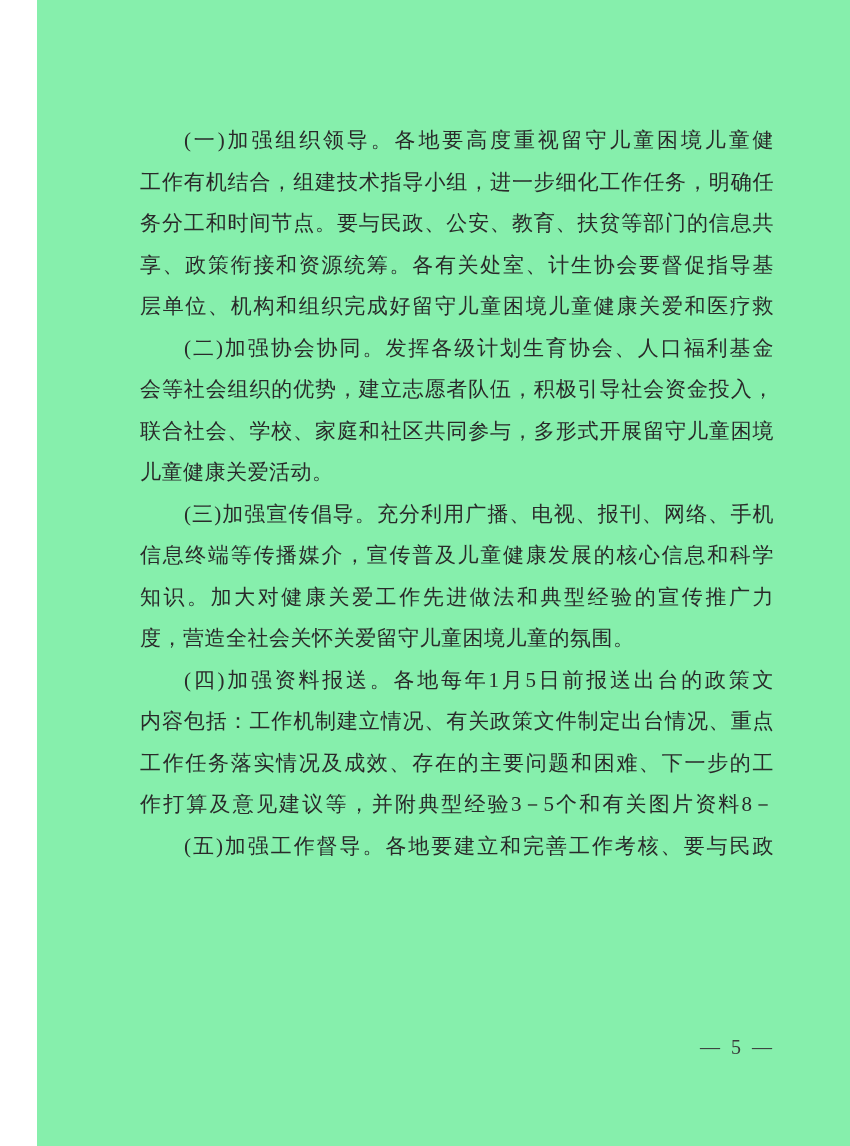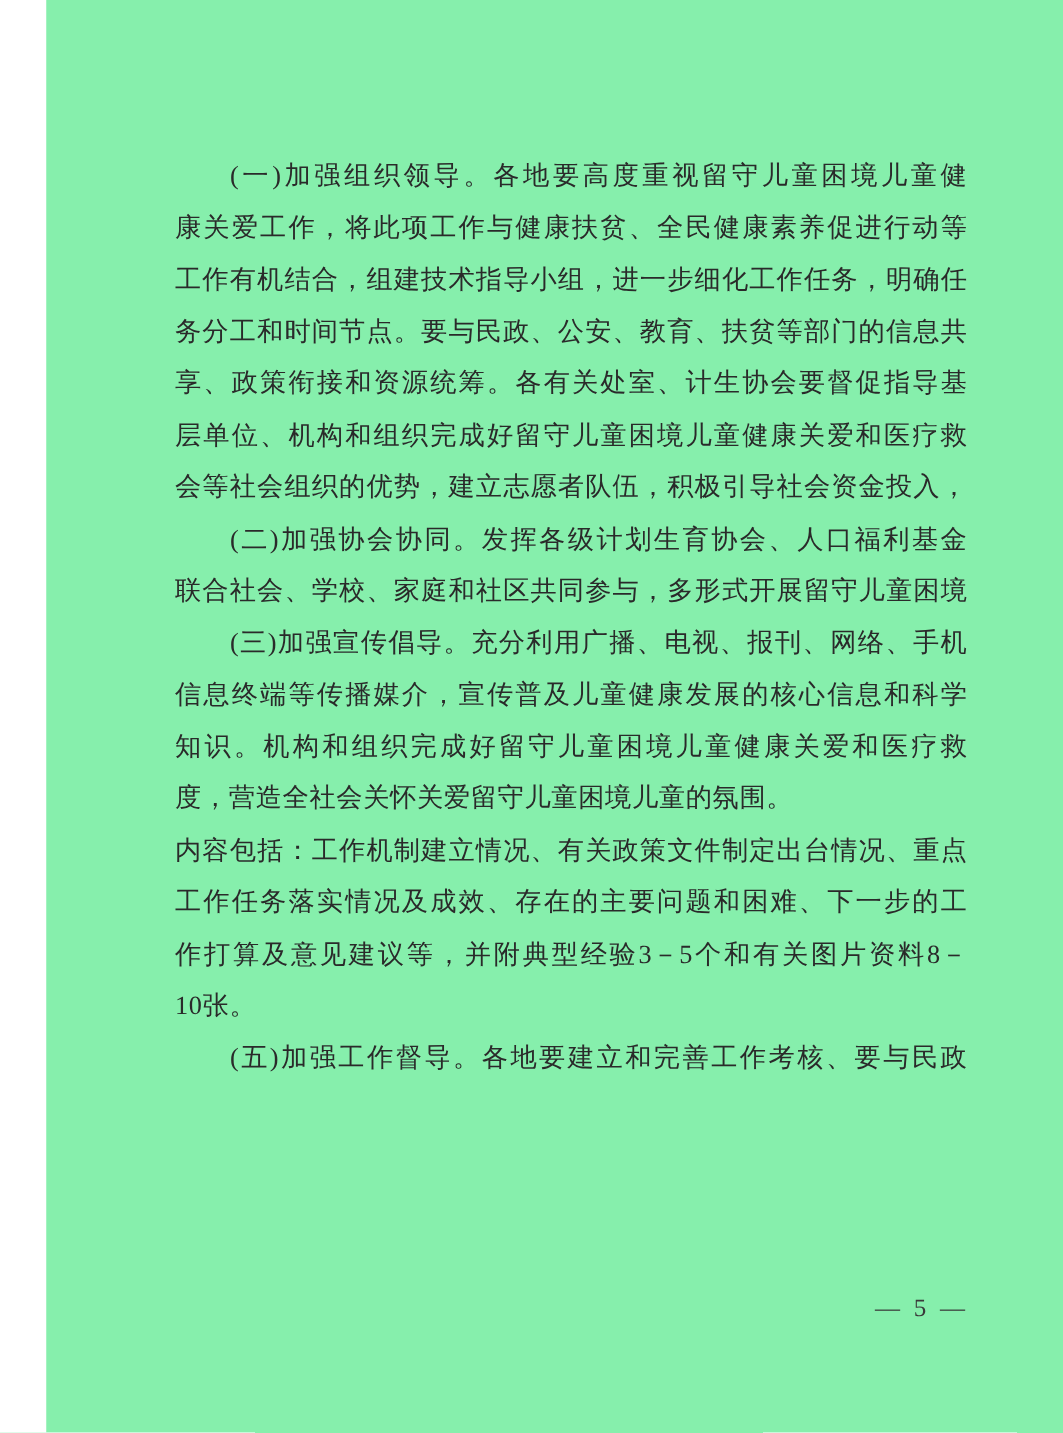--- a/index.html
+++ b/index.html
@@ -49,38 +49,38 @@
     color: #3a3a3a;
   }
 </style>
 </head>
 <body>
 
 <div class="page">
   <div class="doc-body">
 
     <p class="line first">(一)加强组织领导。各地要高度重视留守儿童困境儿童健</p>
-    <p class="line">康关爱工作，将此项工作与健康扶贫、全民健康素养促进行动等</p>
     <p class="line">工作有机结合，组建技术指导小组，进一步细化工作任务，明确任</p>
     <p class="line">务分工和时间节点。要与民政、公安、教育、扶贫等部门的信息共</p>
     <p class="line">享、政策衔接和资源统筹。各有关处室、计生协会要督促指导基</p>
     <p class="line">层单位、机构和组织完成好留守儿童困境儿童健康关爱和医疗救</p>
 
+    <p class="line first">(二)加强协会协同。发挥各级计划生育协会、人口福利基金</p>
     <p class="line">会等社会组织的优势，建立志愿者队伍，积极引导社会资金投入，</p>
-    <p class="line first">(二)加强协会协同。发挥各级计划生育协会、人口福利基金</p>
     <p class="line">联合社会、学校、家庭和社区共同参与，多形式开展留守儿童困境</p>
+    <p class="line plast">儿童健康关爱活动。</p>
 
     <p class="line first">(三)加强宣传倡导。充分利用广播、电视、报刊、网络、手机</p>
     <p class="line">信息终端等传播媒介，宣传普及儿童健康发展的核心信息和科学</p>
-    <p class="line">知识。机构和组织完成好留守儿童困境儿童健康关爱和医疗救</p>
+    <p class="line">知识。加大对健康关爱工作先进做法和典型经验的宣传推广力</p>
     <p class="line plast">度，营造全社会关怀关爱留守儿童困境儿童的氛围。</p>
 
+    <p class="line first">(四)加强资料报送。各地每年1月5日前报送出台的政策文</p>
     <p class="line">内容包括：工作机制建立情况、有关政策文件制定出台情况、重点</p>
     <p class="line">工作任务落实情况及成效、存在的主要问题和困难、下一步的工</p>
     <p class="line">作打算及意见建议等，并附典型经验3－5个和有关图片资料8－</p>
-    <p class="line plast">10张。</p>
 
     <p class="line first">(五)加强工作督导。各地要建立和完善工作考核、要与民政</p>
 
   </div>
 
   <div class="page-number">— 5 —</div>
 </div>
 
 </body></html>

